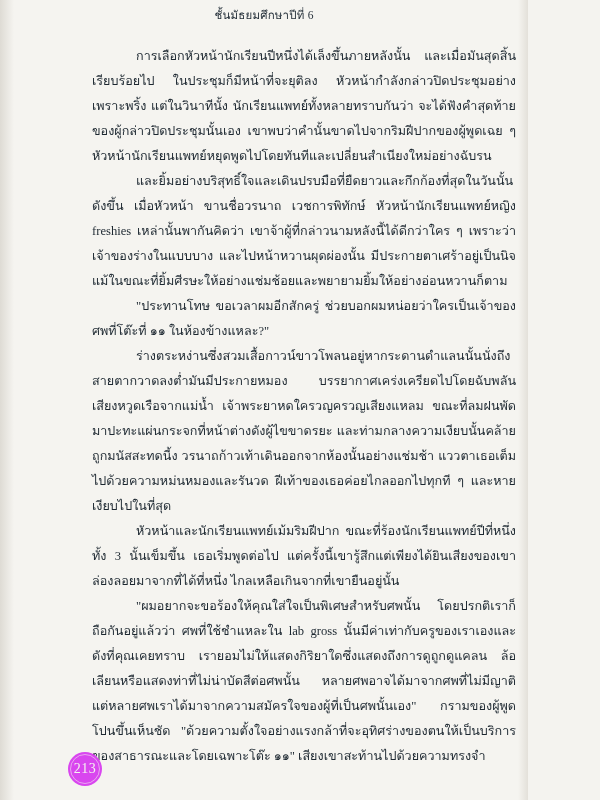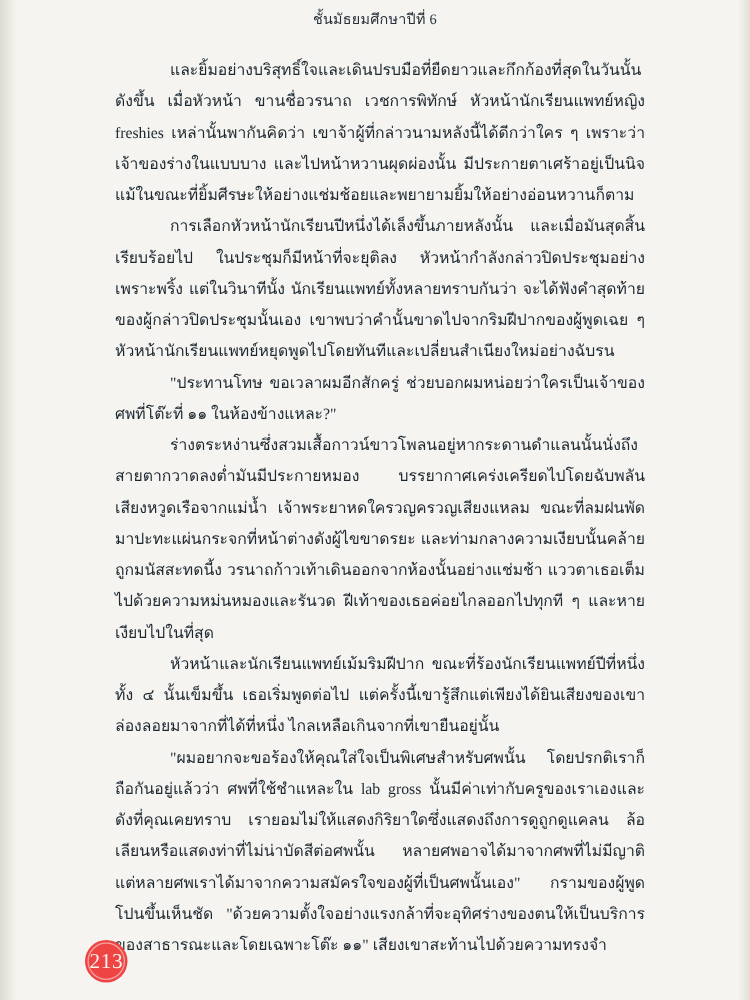--- a/index.html
+++ b/index.html
@@ -8,21 +8,21 @@
   }
   body {
     width: 600px;
     height: 800px;
     background: #f4f3ef;
     font-family: "Liberation Serif", serif;
     overflow: hidden;
   }
   .page {
     position: relative;
-    width: 600px;
+    width: 528px;
     height: 800px;
     background: #f5f4f0;
     box-sizing: border-box;
     overflow: hidden;
   }
   
   .page::before {
     content: "";
     position: absolute;
     left: 0; top: 0; bottom: 0;
@@ -66,23 +66,23 @@
   .para.quote {
     text-indent: 44px;
   }
   .folio {
     position: absolute;
     left: 68px;
     bottom: 14px;
     width: 34px;
     height: 34px;
     border-radius: 50%;
-    background: #ef4444;
+    background: #d946ef;
     color: #f5f4f0;
-    font-size: 17px;
+    font-size: 14px;
     display: flex;
     align-items: center;
     justify-content: center;
     letter-spacing: 0.5px;
   }
   .folio-inner {
     width: 28px;
     height: 28px;
     border-radius: 50%;
     border: 1px solid rgba(245,244,240,0.55);
@@ -92,25 +92,25 @@
   }
 </style>
 </head>
 <body>
 
 <div class="page">
 
   <div class="running-head">ชั้นมัธยมศึกษาปีที่ 6</div>
 
   <div class="body-text">
+    <p class="para">การเลือกหัวหน้านักเรียนปีหนึ่งได้เล็งขึ้นภายหลังนั้น และเมื่อมันสุดสิ้นเรียบร้อยไป ในประชุมก็มีหน้าที่จะยุติลง หัวหน้ากำลังกล่าวปิดประชุมอย่างเพราะพริ้ง แต่ในวินาทีนั้ง นักเรียนแพทย์ทั้งหลายทราบกันว่า จะได้ฟังคำสุดท้ายของผู้กล่าวปิดประชุมนั้นเอง เขาพบว่าคำนั้นขาดไปจากริมฝีปากของผู้พูดเฉย ๆ หัวหน้านักเรียนแพทย์หยุดพูดไปโดยทันทีและเปลี่ยนสำเนียงใหม่อย่างฉับรน</p>
     <p class="para">และยิ้มอย่างบริสุทธิ์ใจและเดินปรบมือที่ยืดยาวและกึกก้องที่สุดในวันนั้นดังขึ้น เมื่อหัวหน้า ขานชื่อวรนาถ เวชการพิทักษ์ หัวหน้านักเรียนแพทย์หญิง freshies เหล่านั้นพากันคิดว่า เขาจ้าผู้ที่กล่าวนามหลังนี้ได้ดีกว่าใคร ๆ เพราะว่าเจ้าของร่างในแบบบาง และไปหน้าหวานผุดผ่องนั้น มีประกายตาเศร้าอยู่เป็นนิจ แม้ในขณะที่ยิ้มศีรษะให้อย่างแช่มช้อยและพยายามยิ้มให้อย่างอ่อนหวานก็ตาม</p>
-    <p class="para">การเลือกหัวหน้านักเรียนปีหนึ่งได้เล็งขึ้นภายหลังนั้น และเมื่อมันสุดสิ้นเรียบร้อยไป ในประชุมก็มีหน้าที่จะยุติลง หัวหน้ากำลังกล่าวปิดประชุมอย่างเพราะพริ้ง แต่ในวินาทีนั้ง นักเรียนแพทย์ทั้งหลายทราบกันว่า จะได้ฟังคำสุดท้ายของผู้กล่าวปิดประชุมนั้นเอง เขาพบว่าคำนั้นขาดไปจากริมฝีปากของผู้พูดเฉย ๆ หัวหน้านักเรียนแพทย์หยุดพูดไปโดยทันทีและเปลี่ยนสำเนียงใหม่อย่างฉับรน</p>
     <p class="para quote">"ประทานโทษ ขอเวลาผมอีกสักครู่ ช่วยบอกผมหน่อยว่าใครเป็นเจ้าของศพที่โต๊ะที่ ๑๑ ในห้องข้างแหละ?"</p>
     <p class="para">ร่างตระหง่านซึ่งสวมเสื้อกาวน์ขาวโพลนอยู่หากระดานดำแลนนั้นนั่งถึง สายตากวาดลงต่ำมันมีประกายหมอง บรรยากาศเคร่งเครียดไปโดยฉับพลัน เสียงหวูดเรือจากแม่น้ำ เจ้าพระยาหดใครวญครวญเสียงแหลม ขณะที่ลมฝนพัดมาปะทะแผ่นกระจกที่หน้าต่างดังผู้ไขขาดรยะ และท่ามกลางความเงียบนั้นคล้ายถูกมนัสสะทดนี้ง วรนาถก้าวเท้าเดินออกจากห้องนั้นอย่างแช่มช้า แววตาเธอเต็มไปด้วยความหม่นหมองและรันวด ฝีเท้าของเธอค่อยไกลออกไปทุกที ๆ และหายเงียบไปในที่สุด</p>
-    <p class="para">หัวหน้าและนักเรียนแพทย์เม้มริมฝีปาก ขณะที่ร้องนักเรียนแพทย์ปีที่หนึ่งทั้ง ๔ นั้นเข็มขึ้น เธอเริ่มพูดต่อไป แต่ครั้งนี้เขารู้สึกแต่เพียงได้ยินเสียงของเขาล่องลอยมาจากที่ได้ที่หนึ่ง ไกลเหลือเกินจากที่เขายืนอยู่นั้น</p>
+    <p class="para">หัวหน้าและนักเรียนแพทย์เม้มริมฝีปาก ขณะที่ร้องนักเรียนแพทย์ปีที่หนึ่งทั้ง 3 นั้นเข็มขึ้น เธอเริ่มพูดต่อไป แต่ครั้งนี้เขารู้สึกแต่เพียงได้ยินเสียงของเขาล่องลอยมาจากที่ได้ที่หนึ่ง ไกลเหลือเกินจากที่เขายืนอยู่นั้น</p>
     <p class="para quote">"ผมอยากจะขอร้องให้คุณใส่ใจเป็นพิเศษสำหรับศพนั้น โดยปรกติเราก็ถือกันอยู่แล้วว่า ศพที่ใช้ชำแหละใน lab gross นั้นมีค่าเท่ากับครูของเราเองและดังที่คุณเคยทราบ เรายอมไม่ให้แสดงกิริยาใดซึ่งแสดงถึงการดูถูกดูแคลน ล้อเลียนหรือแสดงท่าที่ไม่น่าบัดสีต่อศพนั้น หลายศพอาจได้มาจากศพที่ไม่มีญาติ แต่หลายศพเราได้มาจากความสมัครใจของผู้ที่เป็นศพนั้นเอง" กรามของผู้พูดโปนขึ้นเห็นชัด "ด้วยความตั้งใจอย่างแรงกล้าที่จะอุทิศร่างของตนให้เป็นบริการของสาธารณะและโดยเฉพาะโต๊ะ ๑๑" เสียงเขาสะท้านไปด้วยความทรงจำ</p>
   </div>
 
   <div class="folio">
     <span class="folio-inner">213</span>
   </div>
 
 </div>
 
 </body></html>

